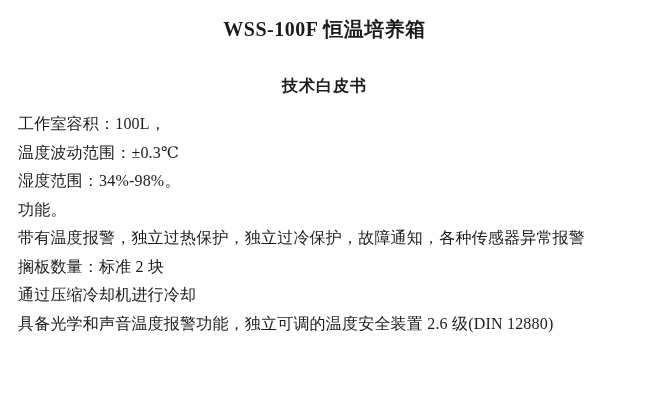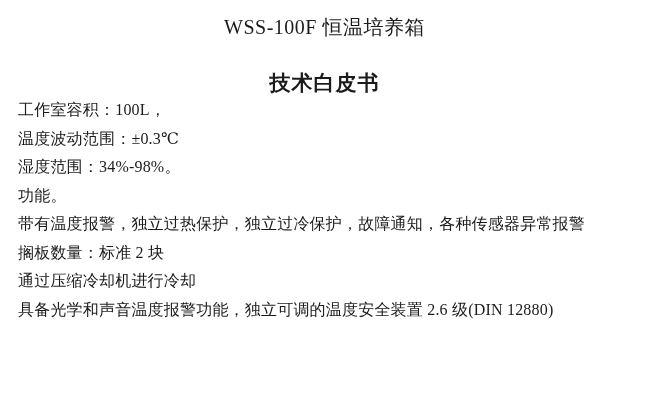--- a/index.html
+++ b/index.html
@@ -10,39 +10,39 @@
   .page {
     position: relative;
     width: 649px;
     height: 419px;
     background: #ffffff;
     overflow: hidden;
     font-family: "Liberation Serif", "DejaVu Serif", serif;
     color: #1b1b1b;
   }
   .doc-title {
-    margin: 0;
-    padding-top: 16px;
+    margin: 14px;
+    padding-top: 4px;
     text-align: center;
     font-size: 20px;
-    font-weight: normal;
+    font-weight: bold;
     letter-spacing: 0.5px;
     line-height: 22px;
   }
   .doc-subtitle {
     margin: 0;
     margin-top: 33px;
     text-align: center;
-    font-size: 21px;
+    font-size: 16px;
     font-weight: bold;
     letter-spacing: 1px;
     line-height: 25px;
   }
   .doc-body {
-    margin-top: 0;
+    margin-top: 12px;
     padding: 0 16px 0 18px;
     font-size: 16px;
   }
   .spec-line {
     line-height: 28.5px;
     white-space: normal;
     letter-spacing: 0.2px;
   }
 </style>
 </head>

